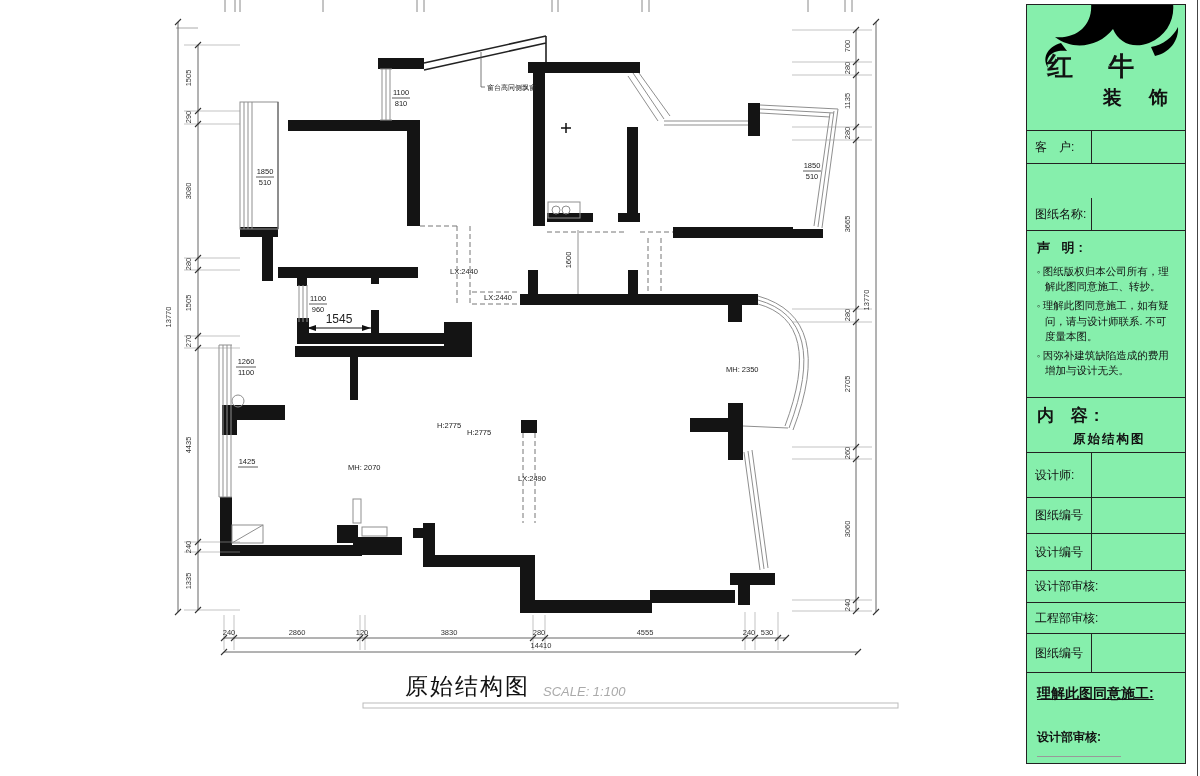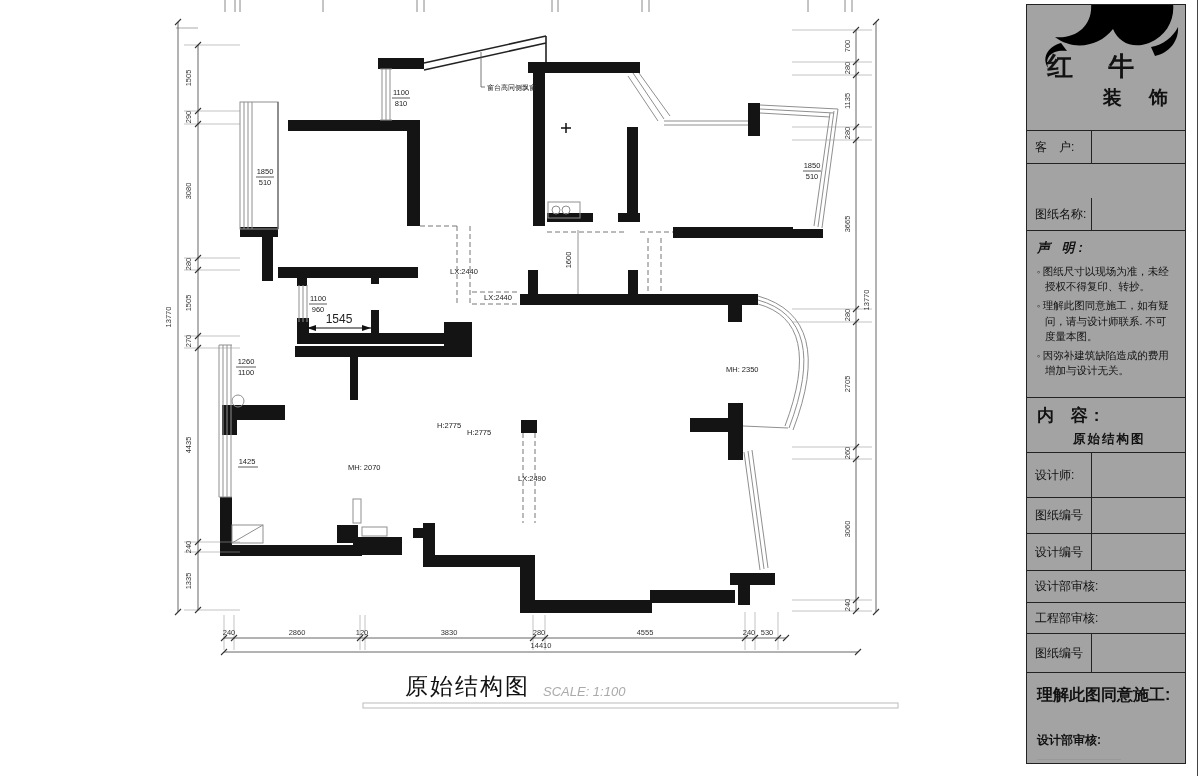--- a/index.html
+++ b/index.html
@@ -5,40 +5,40 @@
   html,body{margin:0;padding:0;}
   body{
     width:1200px;height:776px;position:relative;background:#ffffff;
     font-family:"Liberation Sans","DejaVu Sans",sans-serif;color:#111;
     overflow:hidden;
   }
   #plan-svg{position:absolute;left:0;top:0;}
   
   #titleblock{
     position:absolute;left:1026px;top:4px;width:160px;height:760px;
-    border:1px solid #222;box-sizing:border-box;background:#a3a3a3;
+    border:1px solid #222;box-sizing:border-box;background:#86efac;
   }
   .tb-section{position:absolute;left:0;width:100%;box-sizing:border-box;border-bottom:1px solid #222;}
   .logo-area{top:0;height:126px;overflow:hidden;}
   .logo-area svg{position:absolute;right:2px;top:-2px;}
   .brand1{position:absolute;left:20px;top:44px;font-size:26px;font-weight:bold;letter-spacing:14px;}
   .brand2{position:absolute;right:6px;top:80px;font-size:19px;font-weight:bold;letter-spacing:11px;}
   .tb-row{position:absolute;left:0;width:100%;box-sizing:border-box;border-bottom:1px solid #222;display:flex;align-items:center;}
   .tb-row .lbl{padding-left:8px;font-size:12px;font-weight:normal;white-space:nowrap;}
   .tb-row.split .lbl{width:56px;flex:none;}
   .tb-row.split .val{height:100%;flex:1;border-left:1px solid #222;}
   .stmt{top:226px;height:167px;padding:8px 10px;}
-  .stmt-h{font-size:13px;font-weight:bold;letter-spacing:4px;margin-bottom:7px;font-style:italic;}
+  .stmt-h{font-size:13px;font-weight:bold;letter-spacing:4px;margin-bottom:7px;}
   .stmt-item{font-size:10.5px;line-height:1.45;margin:0 0 4px 8px;text-indent:-8px;color:#111;}
   .stmt-item::before{content:"◦ ";font-size:9px;}
   .content-sec{top:393px;height:55px;padding:6px 10px;}
   .content-h{font-size:17px;font-weight:bold;letter-spacing:6px;}
   .content-v{font-size:12.5px;font-weight:bold;margin:4px 0 0 36px;letter-spacing:2px;}
   .footer-sec{top:668px;height:91px;border-bottom:none;padding:12px 10px;}
-  .foot1{font-size:16px;font-weight:bold;}
+  .foot1{font-size:14px;font-weight:bold;text-decoration:underline;}
   .foot2{font-size:12px;font-weight:bold;margin-top:26px;}
   .sign-line{display:inline-block;width:84px;border-bottom:1px solid #999;height:10px;}
   #sheet-edge{position:absolute;left:1197px;top:0;width:1px;height:776px;background:#444;}
 </style>
 </head>
 <body>
 
 <svg id="plan-svg" width="1030" height="776" viewBox="0 0 1030 776" xmlns="http://www.w3.org/2000/svg">
 
   <g stroke="#8a8a8a" stroke-width="1">
@@ -257,21 +257,21 @@
     <span class="lbl">客　户:</span>
     <span class="val"></span>
   </div>
   <div class="tb-row split" style="top:193px;height:33px;">
     <span class="lbl">图纸名称:</span>
     <span class="val"></span>
   </div>
 
   <div class="tb-section stmt">
     <div class="stmt-h">声 明:</div>
-    <div class="stmt-item">图纸尺寸以现场为准，未经授权不得复印、转抄。</div>
+    <div class="stmt-item">图纸版权归本公司所有，理解此图同意施工、转抄。</div>
     <div class="stmt-item">理解此图同意施工，如有疑问，请与设计师联系. 不可度量本图。</div>
     <div class="stmt-item">因弥补建筑缺陷造成的费用增加与设计无关。</div>
   </div>
 
   <div class="tb-section content-sec">
     <div class="content-h">内 容:</div>
     <div class="content-v">原始结构图</div>
   </div>
 
   <div class="tb-row split" style="top:448px;height:45px;">

